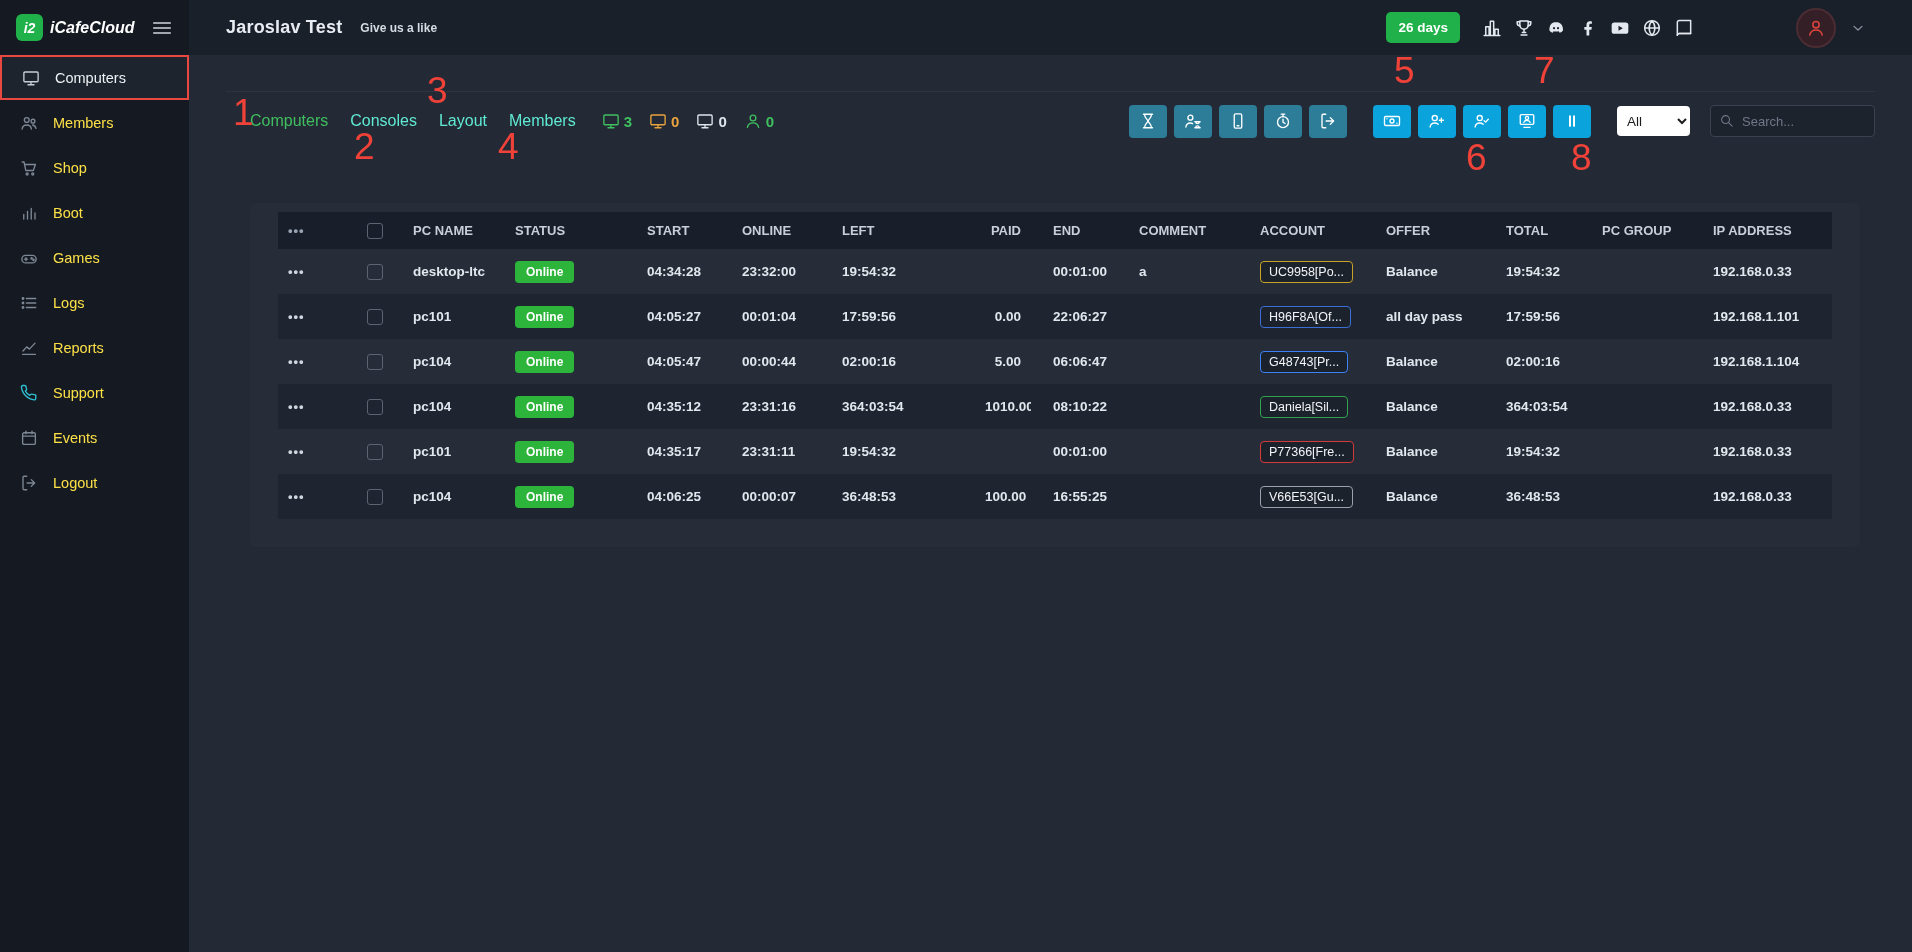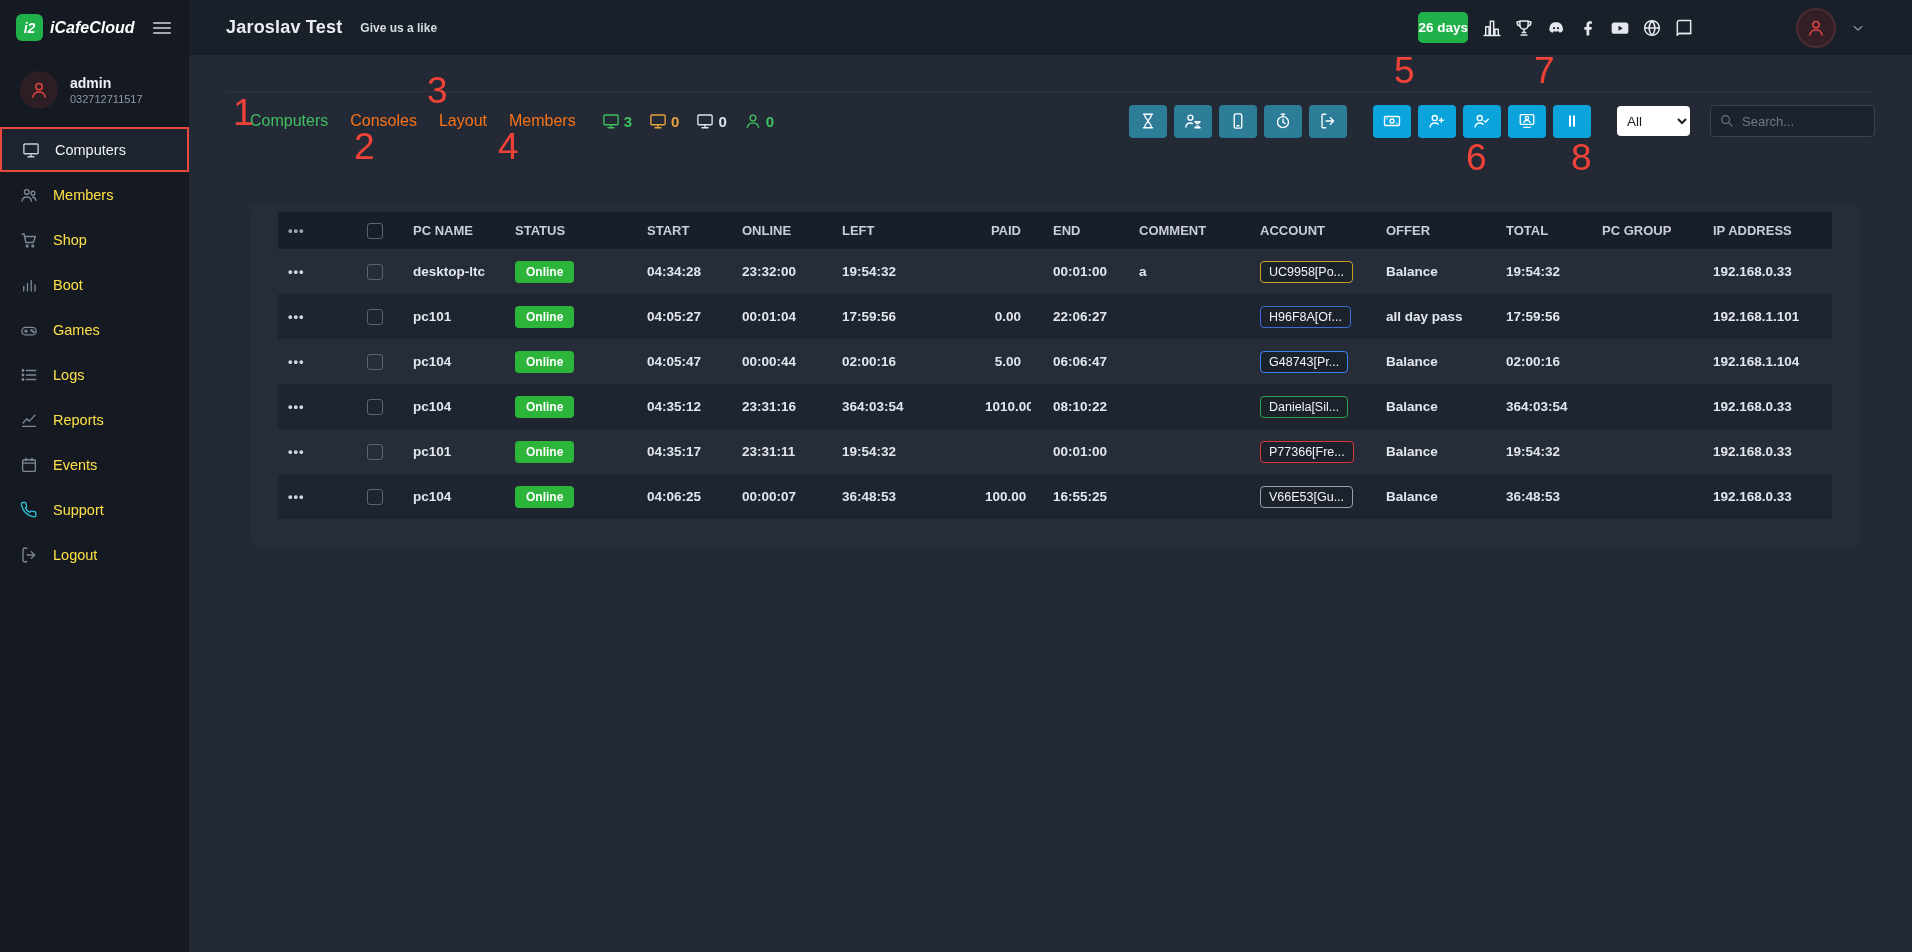--- a/index.html
+++ b/index.html
@@ -22,31 +22,31 @@
   .nav-item .nav-icon { width:19px; display:flex; color:#7d8795; flex:none; }
   .nav-item.active { background:#1d242e; color:#eef1f6; border:2px solid #e8483f; }
   .nav-item.active .nav-icon { color:#c7cdd8; }
 
   
   .main { flex:1; display:flex; flex-direction:column; min-width:0; }
   .topbar { height:55px; background:#1a202a; display:flex; align-items:center; padding:0 46px 0 37px; flex:none; }
   .page-title { font-size:18px; font-weight:bold; letter-spacing:.2px; }
   .like-text { font-size:12px; font-weight:bold; color:#d6dbe3; margin-left:18px; cursor:pointer; }
   .top-right { margin-left:auto; display:flex; align-items:center; gap:14px; }
-  .days-btn { color:#fff; border:none; border-radius:5px; font-size:13.5px; font-weight:bold; padding:8px 0; cursor:pointer; font-family:inherit; }
+  .days-btn { color:#fff; border:none; border-radius:5px; font-size:13.5px; font-weight:bold; padding:8px 12px; cursor:pointer; margin-right:8px; font-family:inherit; }
   .top-icons { display:flex; align-items:center; gap:12px; }
   .top-icon { color:#e3e8ef; display:flex; cursor:pointer; }
   .avatar-wrap { width:40px; height:40px; border-radius:50%; background:#341f27; border:2px solid #4a2c32; display:flex; align-items:center; justify-content:center; color:#e0443c; margin-left:88px; cursor:pointer; }
   .chevron { color:#8d97a6; display:flex; cursor:pointer; }
 
   .content { flex:1; padding:0 37px; min-width:0; }
   .toolbar-wrap { margin-top:36px; border-top:1px solid #2d3440; padding-top:9px; }
   .toolbar { display:flex; align-items:center; margin-left:24px; height:40px; }
   .tab-bar { display:flex; align-items:center; gap:22px; }
-  .tab { font-size:16px; color:#f97316; cursor:pointer; white-space:nowrap; }
+  .tab { font-size:16px; color:#5eead4; cursor:pointer; white-space:nowrap; }
   .tab.active { color:#3fbf5f; }
   .counters { display:flex; align-items:center; gap:17px; margin-left:26px; }
   .counter { display:flex; align-items:center; gap:4px; font-size:15px; font-weight:bold; }
   .counter .c-icon { display:flex; }
   .btn-group { display:flex; align-items:center; gap:7px; }
   .btn-group.first { margin-left:auto; }
   .btn-group + .btn-group { margin-left:26px; }
   .tool-btn { width:38px; height:33px; border-radius:4px; border:none; color:#fff; display:flex; align-items:center; justify-content:center; cursor:pointer; }
   .filter-select { margin-left:26px; width:73px; height:30px; border-radius:4px; border:none; background:#ffffff; color:#1c1c1c; font-size:13.5px; padding:0 6px; font-family:inherit; }
   .search-box { position:relative; margin-left:20px; }
@@ -82,32 +82,20 @@
       <div class="logo">
         <span class="logo-mark" id="logo-mark" style="background: rgb(33, 177, 75);">i2</span>
         <span class="logo-text">iCafeCloud</span>
       </div>
       <span class="hamburger" id="hamburger">
           <svg width="22" height="22" viewBox="0 0 24 24" fill="none" stroke="currentColor" stroke-width="1.8" stroke-linecap="round" stroke-linejoin="round">
             <path d="M3 6.5h18M3 12h18M3 17.5h18"></path>
           </svg>
         </span>
     </div>
-    <div class="user-block">
-      <span class="user-avatar" id="user-avatar">
-          <svg width="20" height="20" viewBox="0 0 24 24" fill="none" stroke="currentColor" stroke-width="1.8" stroke-linecap="round" stroke-linejoin="round">
-            <circle cx="12" cy="8" r="3.8"></circle>
-            <path d="M4.5 20.5c.9-4 4-6 7.5-6s6.6 2 7.5 6"></path>
-          </svg>
-        </span>
-      <div>
-        <div class="user-name">admin</div>
-        <div class="user-id">032712711517</div>
-      </div>
-    </div>
     <nav id="side-nav">
         <div class="nav-item active" style="border-color: rgb(232, 72, 63);">
           <span class="nav-icon">
             <svg width="18" height="18" viewBox="0 0 24 24" fill="none" stroke="currentColor" stroke-width="1.8" stroke-linecap="round" stroke-linejoin="round">
               <rect x="2.5" y="4" width="19" height="13" rx="1.5"></rect>
               <path d="M8 21h8M12 17v3.5"></path>
             </svg>
           </span>
           <span>Computers</span>
         </div>
@@ -165,35 +153,35 @@
         <div class="nav-item">
           <span class="nav-icon">
             <svg width="18" height="18" viewBox="0 0 24 24" fill="none" stroke="currentColor" stroke-width="1.8" stroke-linecap="round" stroke-linejoin="round">
               <path d="M3.5 20.5h17"></path>
               <path d="M4 16l5-5.5 3.5 3L20 5.5"></path>
             </svg>
           </span>
           <span>Reports</span>
         </div>
         <div class="nav-item">
+          <span class="nav-icon" style="color: rgb(47, 192, 211);">
+            <svg width="18" height="18" viewBox="0 0 24 24" fill="none" stroke="currentColor" stroke-width="1.8" stroke-linecap="round" stroke-linejoin="round">
+              <path d="M21 16.8v2.4a1.9 1.9 0 0 1-2.1 1.9 19 19 0 0 1-8.3-3 18.7 18.7 0 0 1-5.7-5.7 19 19 0 0 1-3-8.3A1.9 1.9 0 0 1 3.8 2h2.4a1.9 1.9 0 0 1 1.9 1.6c.1.9.3 1.8.6 2.7a1.9 1.9 0 0 1-.4 2L7.2 9.4a15.2 15.2 0 0 0 5.7 5.7l1.1-1.1a1.9 1.9 0 0 1 2-.4c.9.3 1.8.5 2.7.6A1.9 1.9 0 0 1 21 16.8z"></path>
+            </svg>
+          </span>
+          <span>Support</span>
+        </div>
+        <div class="nav-item">
           <span class="nav-icon">
             <svg width="18" height="18" viewBox="0 0 24 24" fill="none" stroke="currentColor" stroke-width="1.8" stroke-linecap="round" stroke-linejoin="round">
               <rect x="3.5" y="5" width="17" height="15.5" rx="2"></rect>
               <path d="M3.5 9.5h17M8 2.8v3.4M16 2.8v3.4"></path>
             </svg>
           </span>
           <span>Events</span>
-        </div>
-        <div class="nav-item">
-          <span class="nav-icon" style="color: rgb(47, 192, 211);">
-            <svg width="18" height="18" viewBox="0 0 24 24" fill="none" stroke="currentColor" stroke-width="1.8" stroke-linecap="round" stroke-linejoin="round">
-              <path d="M21 16.8v2.4a1.9 1.9 0 0 1-2.1 1.9 19 19 0 0 1-8.3-3 18.7 18.7 0 0 1-5.7-5.7 19 19 0 0 1-3-8.3A1.9 1.9 0 0 1 3.8 2h2.4a1.9 1.9 0 0 1 1.9 1.6c.1.9.3 1.8.6 2.7a1.9 1.9 0 0 1-.4 2L7.2 9.4a15.2 15.2 0 0 0 5.7 5.7l1.1-1.1a1.9 1.9 0 0 1 2-.4c.9.3 1.8.5 2.7.6A1.9 1.9 0 0 1 21 16.8z"></path>
-            </svg>
-          </span>
-          <span>Support</span>
         </div>
         <div class="nav-item">
           <span class="nav-icon">
             <svg width="18" height="18" viewBox="0 0 24 24" fill="none" stroke="currentColor" stroke-width="1.8" stroke-linecap="round" stroke-linejoin="round">
               <path d="M9 21H5.6A1.7 1.7 0 0 1 4 19.3V4.7A1.7 1.7 0 0 1 5.6 3H9"></path>
               <path d="M15 16.5L19.5 12 15 7.5M19.5 12H9.5"></path>
             </svg>
           </span>
           <span>Logout</span>
         </div>

